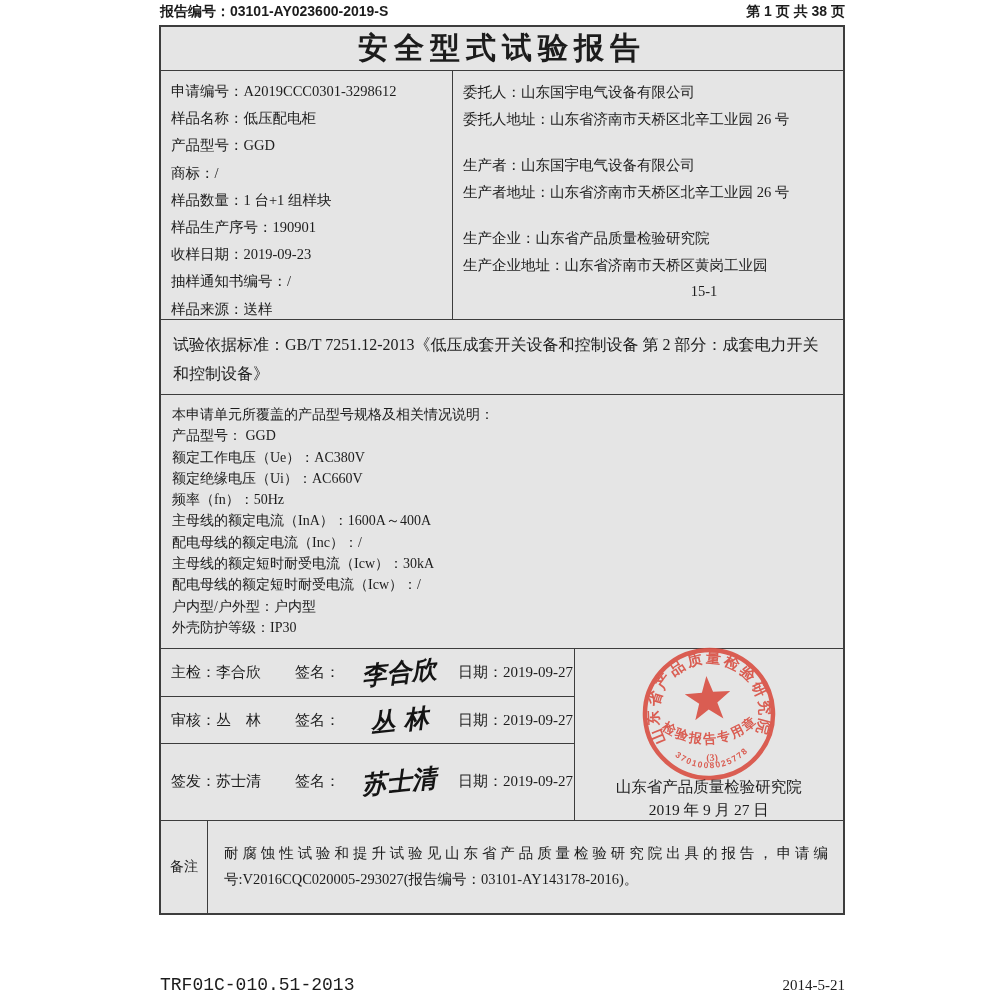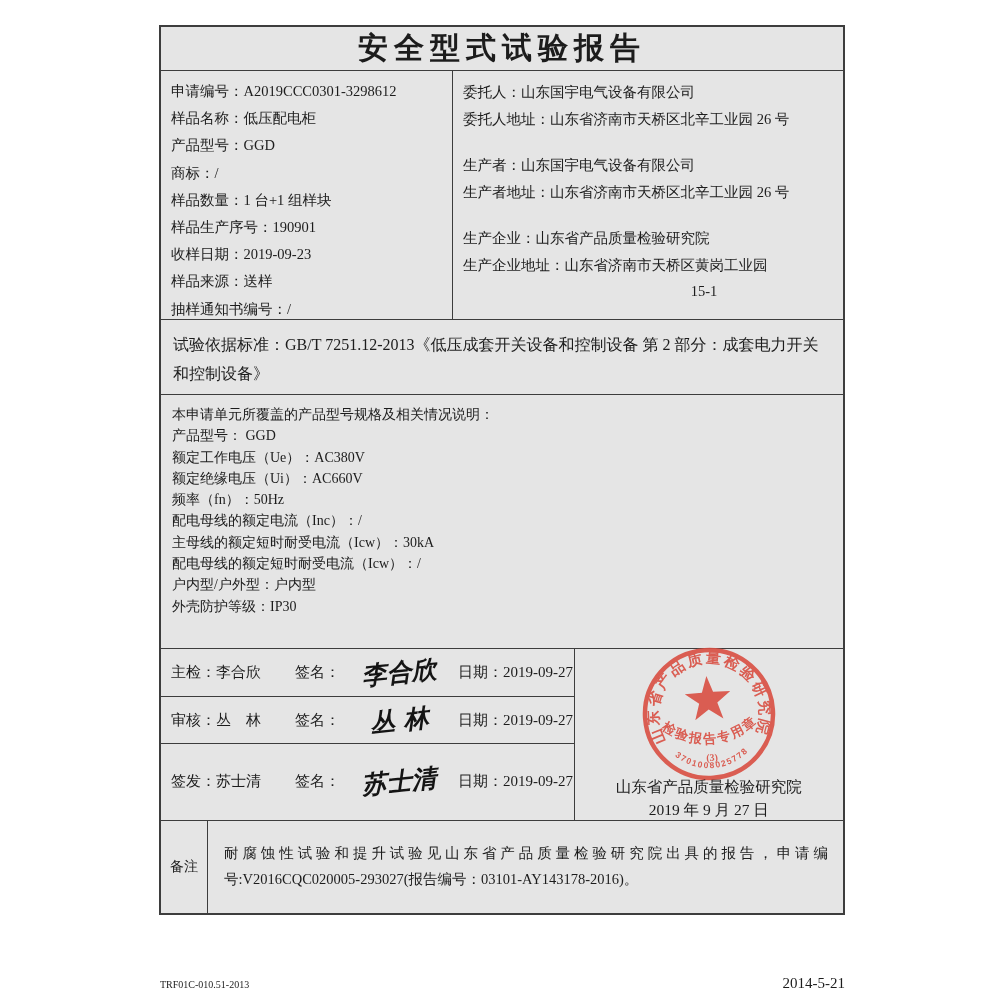--- a/index.html
+++ b/index.html
@@ -76,44 +76,48 @@
     width:46px; border-right:1.5px solid var(--line);
     display:flex; align-items:center; justify-content:center; font-size:14px;
   }
   .remark-content { flex:1; padding:19px 15px 0 16px; font-size:14.5px; line-height:26px; box-sizing:border-box; }
   .remark-line1 { text-align:justify; text-align-last:justify; }
 
   .page-footer {
     position:absolute; left:160px; top:975px; width:685px;
     display:flex; justify-content:space-between; align-items:baseline;
   }
-  .footer-code { font-size:10px; }
+  .footer-code { font-size:18px;font-family:Liberation Mono, monospace; }
   .footer-date { font-size:15px; }
 </style>
 </head>
 <body>
 
 <div class="page">
 
+  <div class="page-header">
+    <span>报告编号：03101-AY023600-2019-S</span>
+    <span>第 1 页  共 38 页</span>
+  </div>
 
   <div class="doc-table">
 
     <div class="row title-row">安全型式试验报告</div>
 
     <div class="row info-section">
       <div class="info-left">
         <div class="line">申请编号：A2019CCC0301-3298612</div>
         <div class="line">样品名称：低压配电柜</div>
         <div class="line">产品型号：GGD</div>
         <div class="line">商标：/</div>
         <div class="line">样品数量：1 台+1 组样块</div>
         <div class="line">样品生产序号：190901</div>
         <div class="line">收样日期：2019-09-23</div>
+        <div class="line">抽样通知书编号：/</div>
         <div class="line">样品来源：送样</div>
-        <div class="line">抽样通知书编号：/</div>
       </div>
       <div class="info-right">
         <div class="group">
           <div class="line">委托人：山东国宇电气设备有限公司</div>
           <div class="line">委托人地址：山东省济南市天桥区北辛工业园 26 号</div>
         </div>
         <div class="group">
           <div class="line">生产者：山东国宇电气设备有限公司</div>
           <div class="line">生产者地址：山东省济南市天桥区北辛工业园 26 号</div>
         </div>
@@ -127,20 +131,21 @@
 
     <div class="row standard-row">试验依据标准：GB/T 7251.12-2013《低压成套开关设备和控制设备 第 2 部分：成套电力开关和控制设备》</div>
 
 
     <div class="row specs-section">
       <div class="spec-line">本申请单元所覆盖的产品型号规格及相关情况说明：</div>
       <div class="spec-line">产品型号：  GGD</div>
       <div class="spec-line">额定工作电压（Ue）：AC380V</div>
       <div class="spec-line">额定绝缘电压（Ui）：AC660V</div>
       <div class="spec-line">频率（fn）：50Hz</div>
+      <div class="spec-line">主母线的额定电流（InA）：1600A～400A</div>
       <div class="spec-line">配电母线的额定电流（Inc）：/</div>
       <div class="spec-line">主母线的额定短时耐受电流（Icw）：30kA</div>
       <div class="spec-line">配电母线的额定短时耐受电流（Icw）：/</div>
       <div class="spec-line">户内型/户外型：户内型</div>
       <div class="spec-line">外壳防护等级：IP30</div>
     </div>
 
     <div class="row sig-section">
       <div class="sig-left">
         <div class="sig-row r1">

